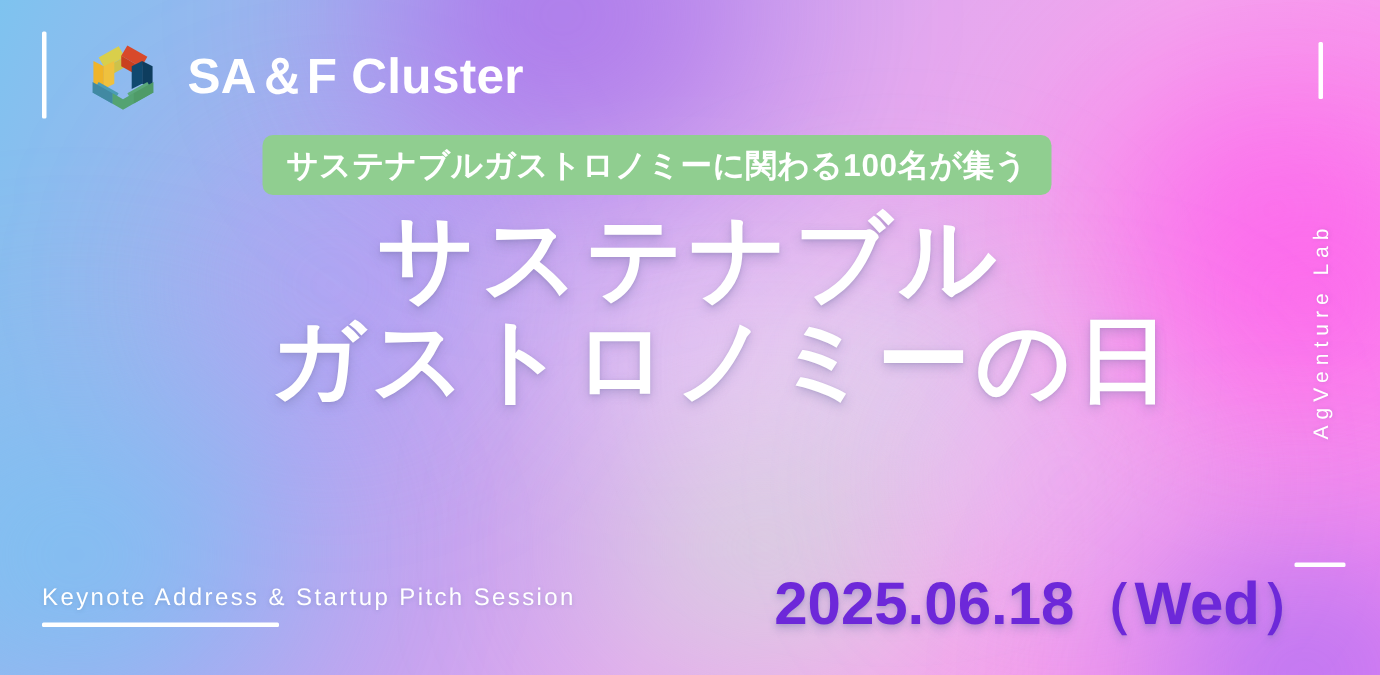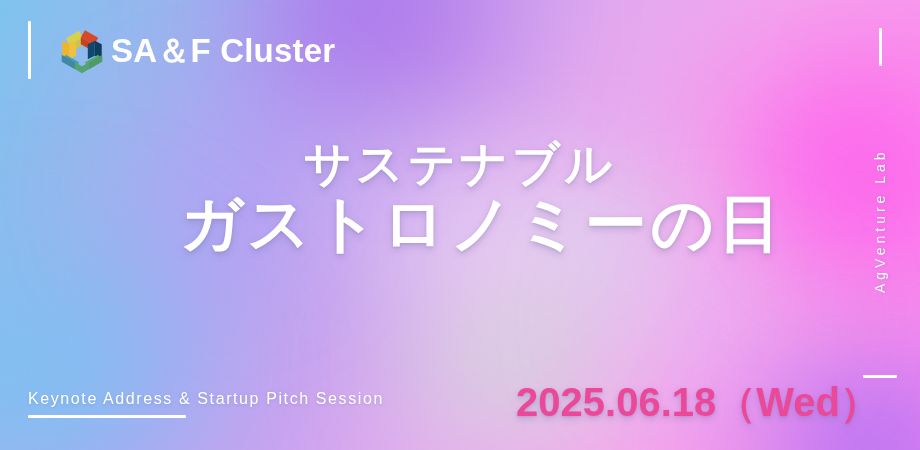--- a/index.html
+++ b/index.html
@@ -98,20 +98,21 @@
   }
   .logo-rule {
     width: 3px;
     height: 58px;
     background: #ffffff;
     border-radius: 1px;
     margin-right: 22px;
   }
   .logo-mark { width: 58px; height: 58px; display: block; }
   .logo-wordmark {
+    margin-left: 14px;
     color: #ffffff;
     font-size: 33px;
     font-weight: 600;
     letter-spacing: 0.2px;
     line-height: 1;
     white-space: nowrap;
   }
 
   
   .tagline-badge {
@@ -139,21 +140,21 @@
     color: #ffffff;
     font-weight: 700;
     line-height: 1.02;
     letter-spacing: 4px;
     text-shadow:
       0 3px 7px rgba(110,110,160,0.34),
       0 1px 2px rgba(110,110,160,0.22);
     pointer-events: none;
   }
   .headline-line { display: block; }
-  .headline-line-1 { font-size: 47px; }
+  .headline-line-1 { font-size: 64px; }
   .headline-line-2 { font-size: 62px; margin-top: 4px; padding-left: 44px; }
   .headline-line-3 { font-size: 62px; margin-top: 4px; }
 
   
   .session-label {
     position: absolute;
     left: 28px; bottom: 32px; margin-top: 22px;
   }
   .session-text {
     display: block;
@@ -169,21 +170,21 @@
     width: 158px;
     height: 3px;
     background: #ffffff;
     border-radius: 1px;
   }
 
   
   .event-date {
     position: absolute;
     right: 40px; bottom: 20px;
-    color: #ec4899;
+    color: #6d28d9;
     font-size: 40px;
     font-weight: 700;
     letter-spacing: 0px;
     white-space: nowrap;
     text-shadow:
       0 3px 6px rgba(110,110,170,0.32),
       0 1px 2px rgba(110,110,170,0.20);
   }
 
   
@@ -266,20 +267,23 @@
 
         <polygon points="55,71 78,58 85,70 62,83" fill="#5aa87a"></polygon>
         <polygon points="62,83 85,70 85,58 62,71" fill="#4f9b68"></polygon>
 
         <polygon points="38,71 50,78 62,71 62,83 50,90 38,83" fill="#54a372"></polygon>
       </svg>
     </span>
     <span class="logo-wordmark">SA＆F Cluster</span>
   </div>
 
+  <div class="tagline-badge">
+    <span>サステナブルガストロノミーに関わる100名が集う</span>
+  </div>
 
   <div class="headline">
     <span class="headline-line headline-line-1">サステナブル</span>
     <span class="headline-line headline-line-2">ガストロノミーの日</span>
   </div>
 
   <div class="session-label">
     <span class="session-text">Keynote Address &amp; Startup Pitch Session</span>
     <div class="session-underline"></div>
   </div>

